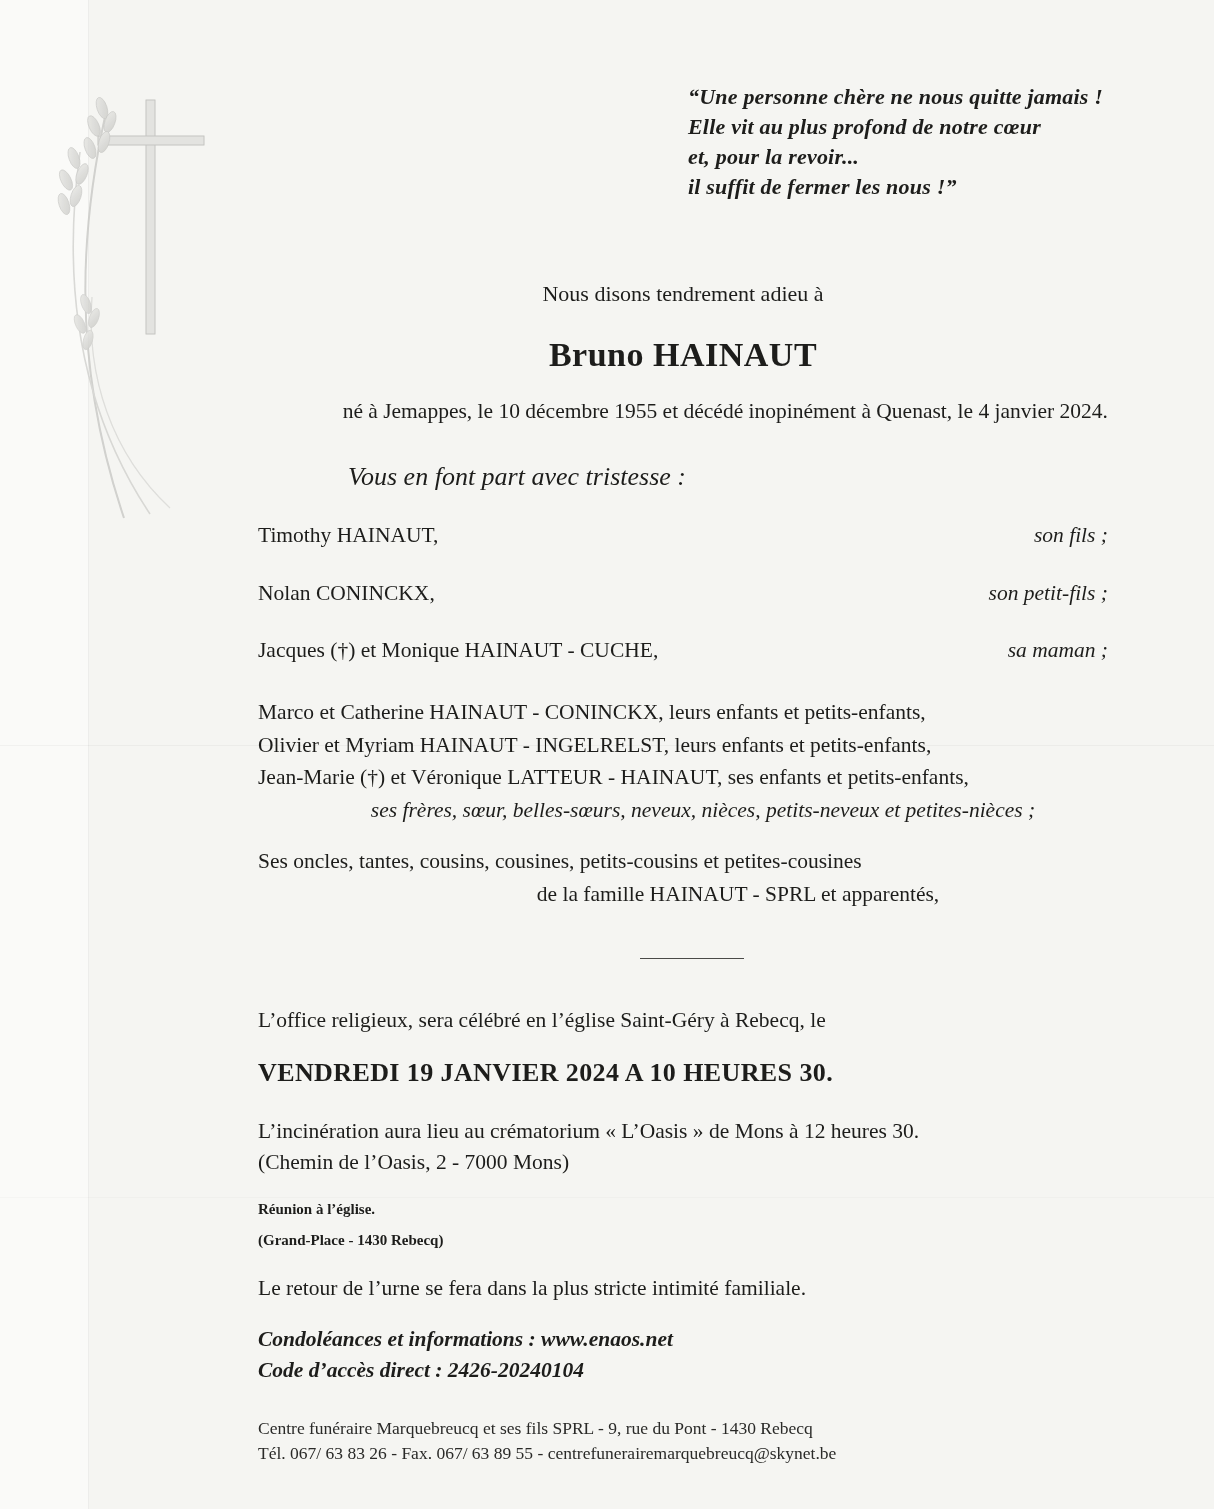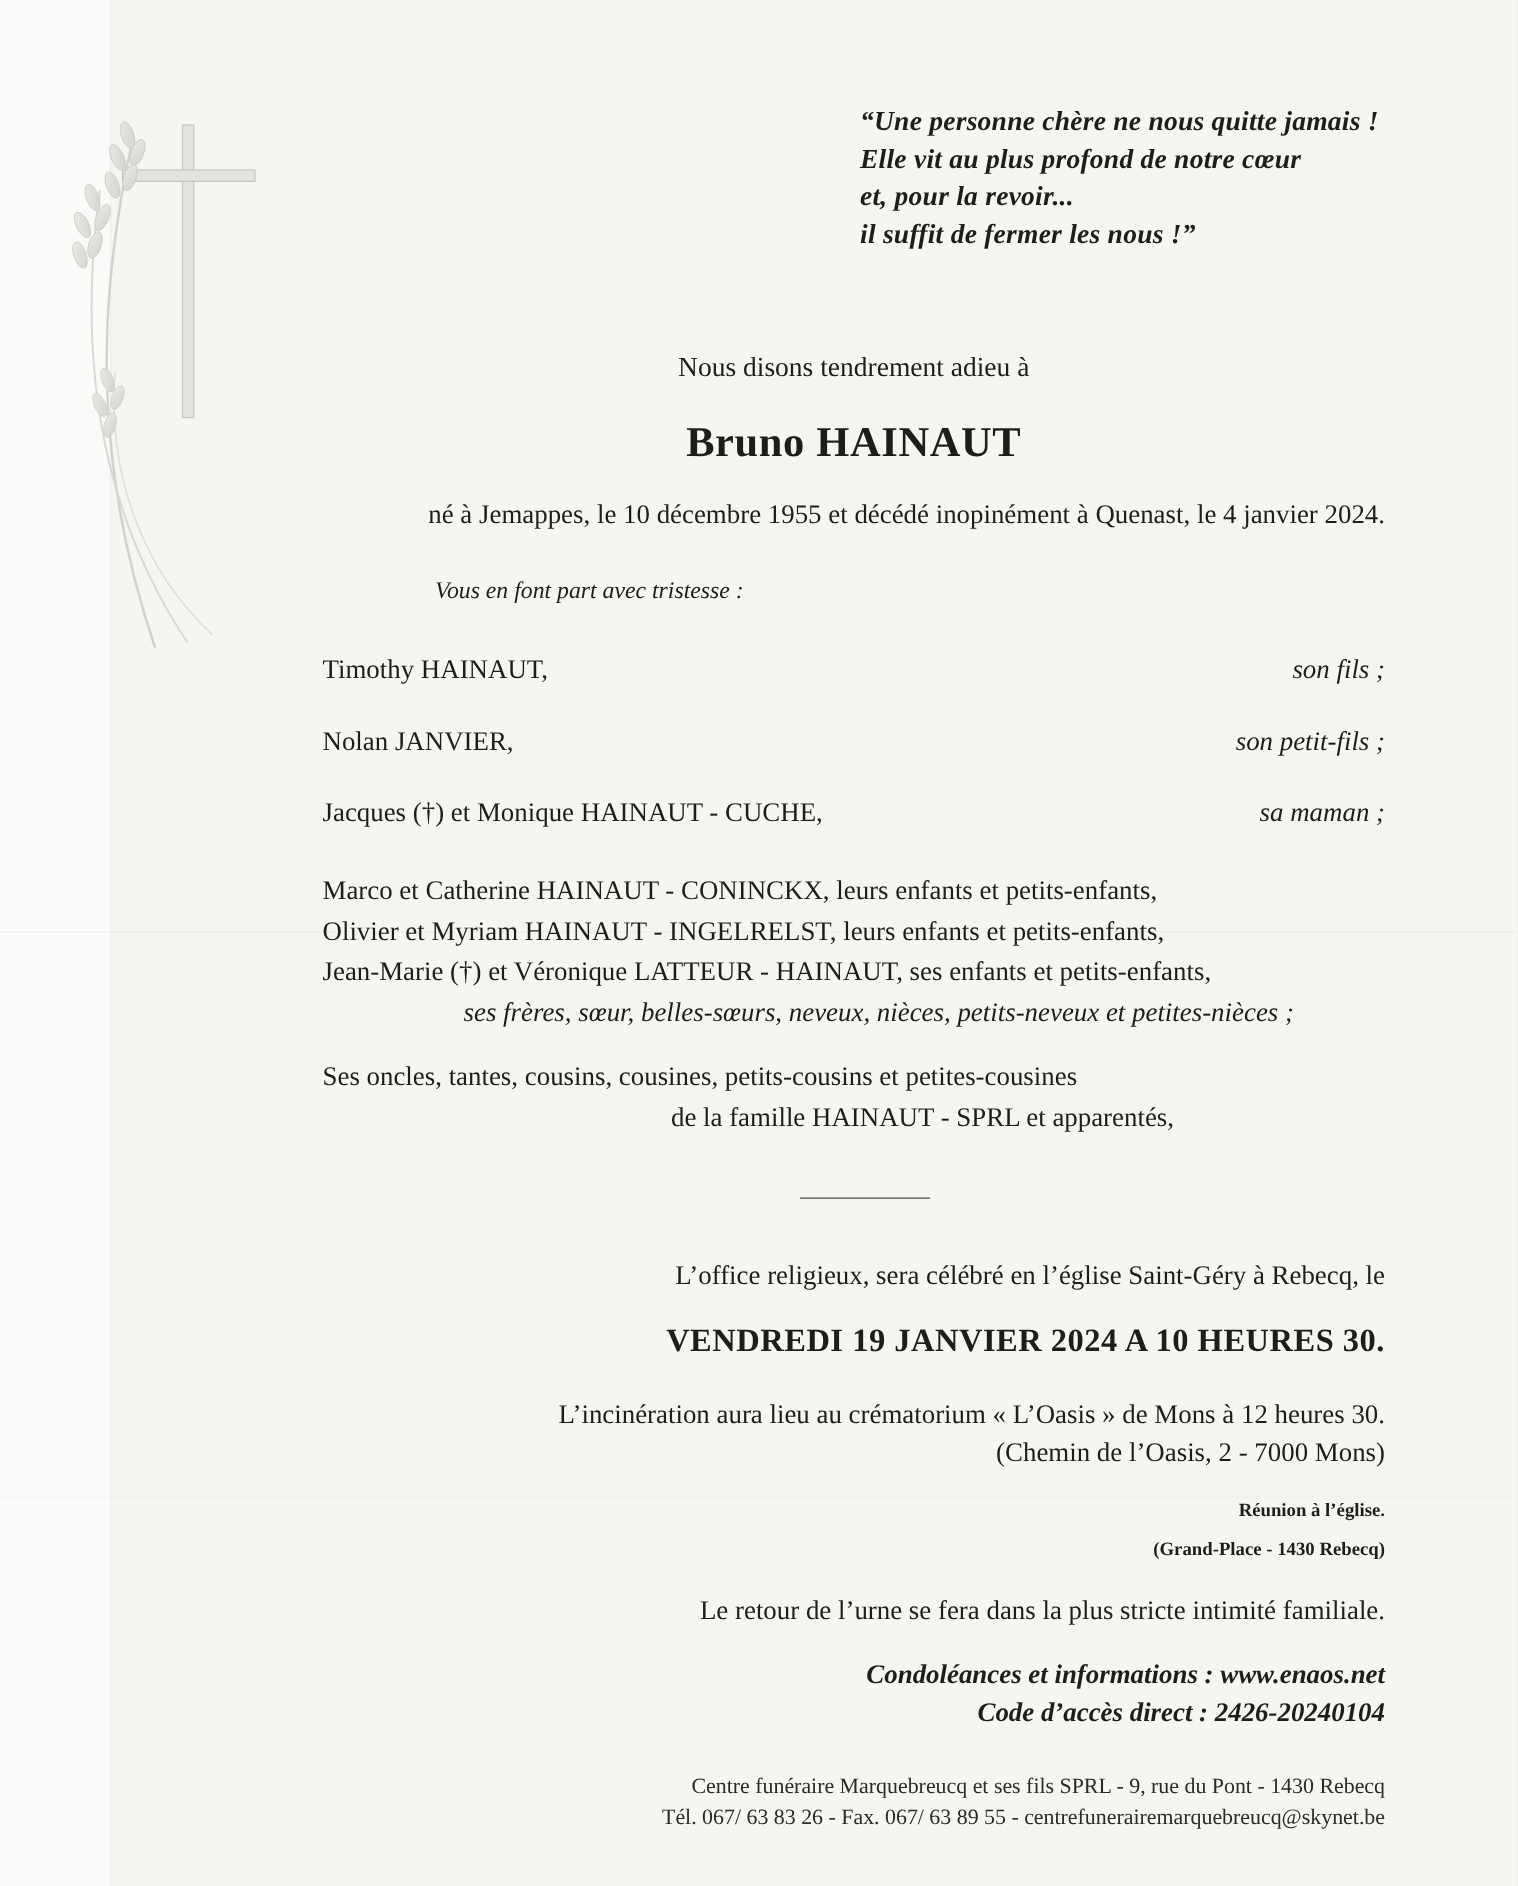--- a/index.html
+++ b/index.html
@@ -52,21 +52,21 @@
     line-height: 30px;
     letter-spacing: 0.2px;
   }
   .intro { top: 281px; text-align: center; font-size: 22px; }
   .deceased-name {
     top: 336px; text-align: center;
     font-size: 34px; font-weight: bold;
     letter-spacing: 0.5px;
   }
   .dates { top: 399px; text-align: right; font-size: 21.5px; }
-  .lead  { left: 348px; top: 462px; font-size: 19px; font-style: italic; text-align: right; }
+  .lead  { left: 348px; top: 462px; font-size: 26px; font-style: italic; text-align: right; }
 
   .relative-row {
     display: flex;
     justify-content: space-between;
     align-items: baseline;
     font-size: 21.5px;
   }
   .rel-1 { top: 523px; }
   .rel-2 { top: 581px; }
   .rel-3 { top: 638px; }
@@ -78,21 +78,21 @@
   .extended { top: 845px; font-size: 21.5px; line-height: 32.5px; }
   .extended .line2 { text-align: center; padding-left: 110px; }
 
   .divider {
     top: 958px;
     left: 640px;
     width: 104px;
     border-top: 1px solid #4a4a48;
   }
 
-  .center { text-align: right; }
+  .center { text-align: left; }
   .office    { top: 1008px; font-size: 21.5px; }
   .datetime  { top: 1058px; font-size: 26px; font-weight: bold; letter-spacing: 0.4px; }
   .cremation { top: 1116px; font-size: 21.5px; line-height: 31px; }
   .meeting   { top: 1194px; font-size: 15px; font-weight: bold; line-height: 31px; }
   .urn       { top: 1276px; font-size: 21.5px; }
   .condolences {
     top: 1324px; font-size: 21.5px;
     font-weight: bold; font-style: italic;
     line-height: 31px;
   }
@@ -160,21 +160,21 @@
   <div class="block col intro">Nous disons tendrement adieu à</div>
   <div class="block col deceased-name">Bruno HAINAUT</div>
   <div class="block col dates">né à Jemappes, le 10 décembre 1955 et décédé inopinément à Quenast, le 4 janvier 2024.</div>
   <div class="block lead">Vous en font part avec tristesse :</div>
 
   <div class="block col relative-row rel-1">
     <span>Timothy HAINAUT,</span>
     <span class="relation">son fils ;</span>
   </div>
   <div class="block col relative-row rel-2">
-    <span>Nolan JANVIER,</span>
+    <span>Nolan CONINCKX,</span>
     <span class="relation">son petit-fils ;</span>
   </div>
   <div class="block col relative-row rel-3">
     <span>Jacques (†) et Monique HAINAUT - CUCHE,</span>
     <span class="relation">sa maman ;</span>
   </div>
 
   <div class="block col family">
     <div>Marco et Catherine HAINAUT - CONINCKX, leurs enfants et petits-enfants,</div>
     <div>Olivier et Myriam HAINAUT - INGELRELST, leurs enfants et petits-enfants,</div>

